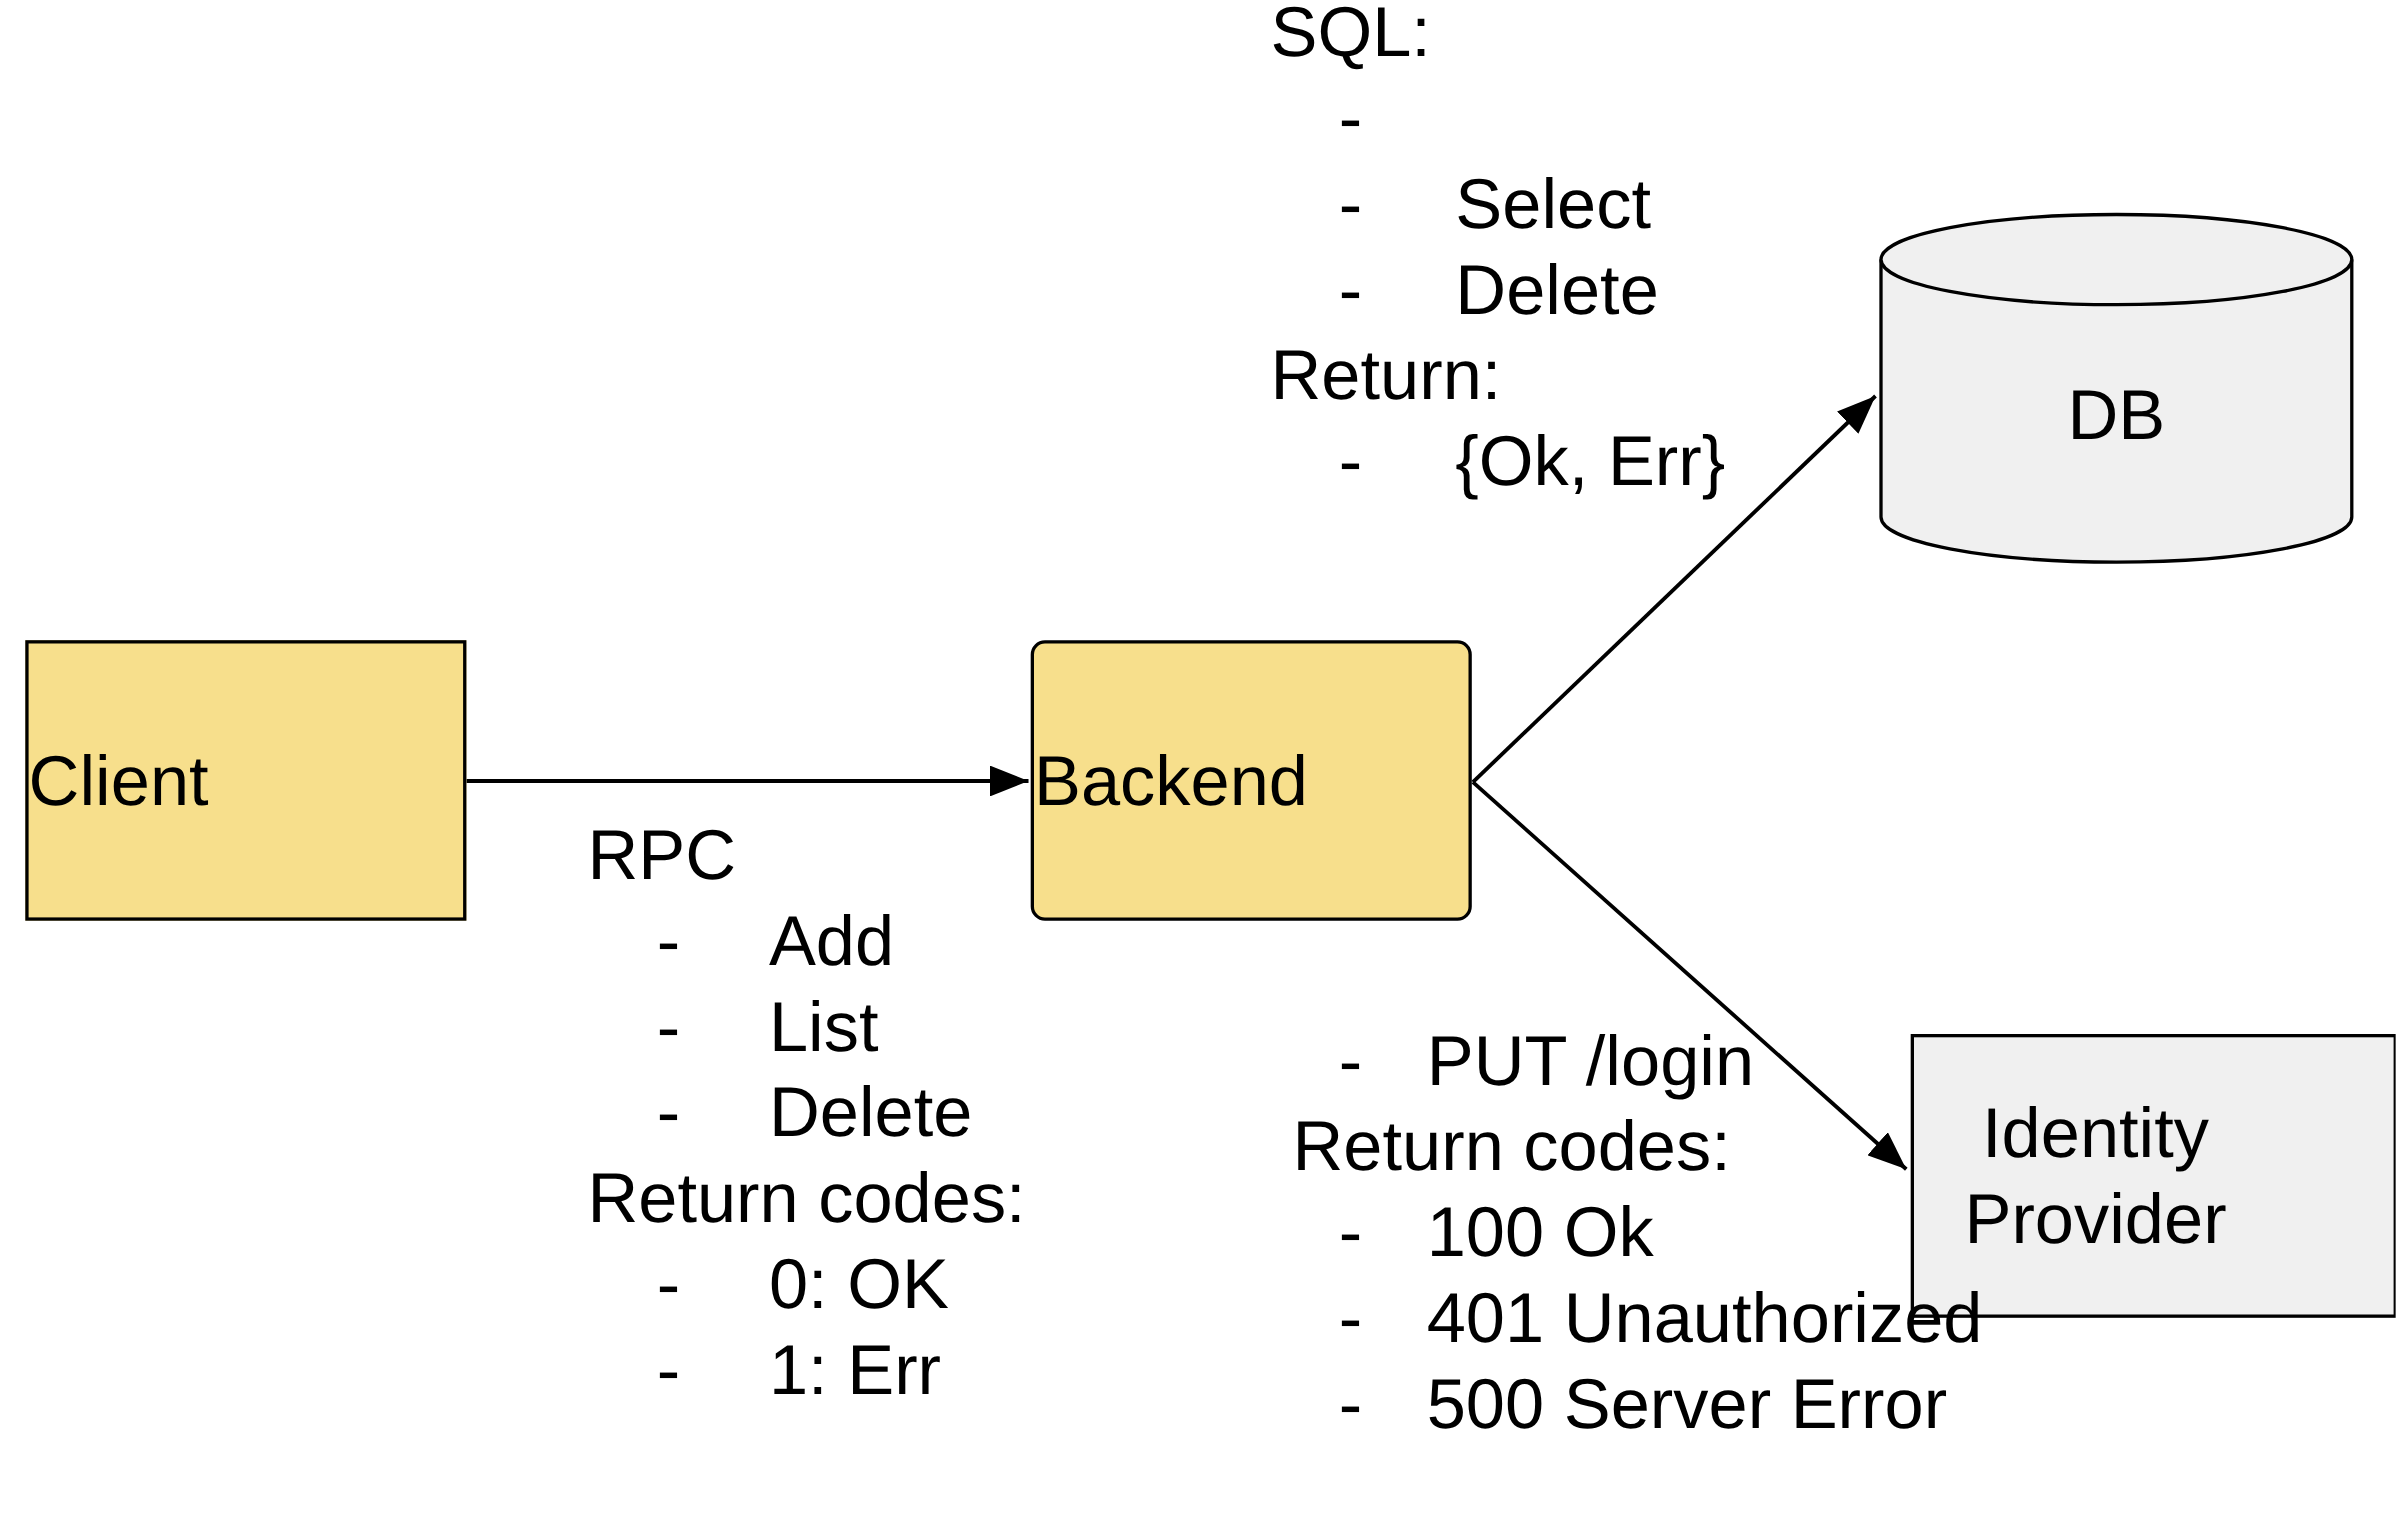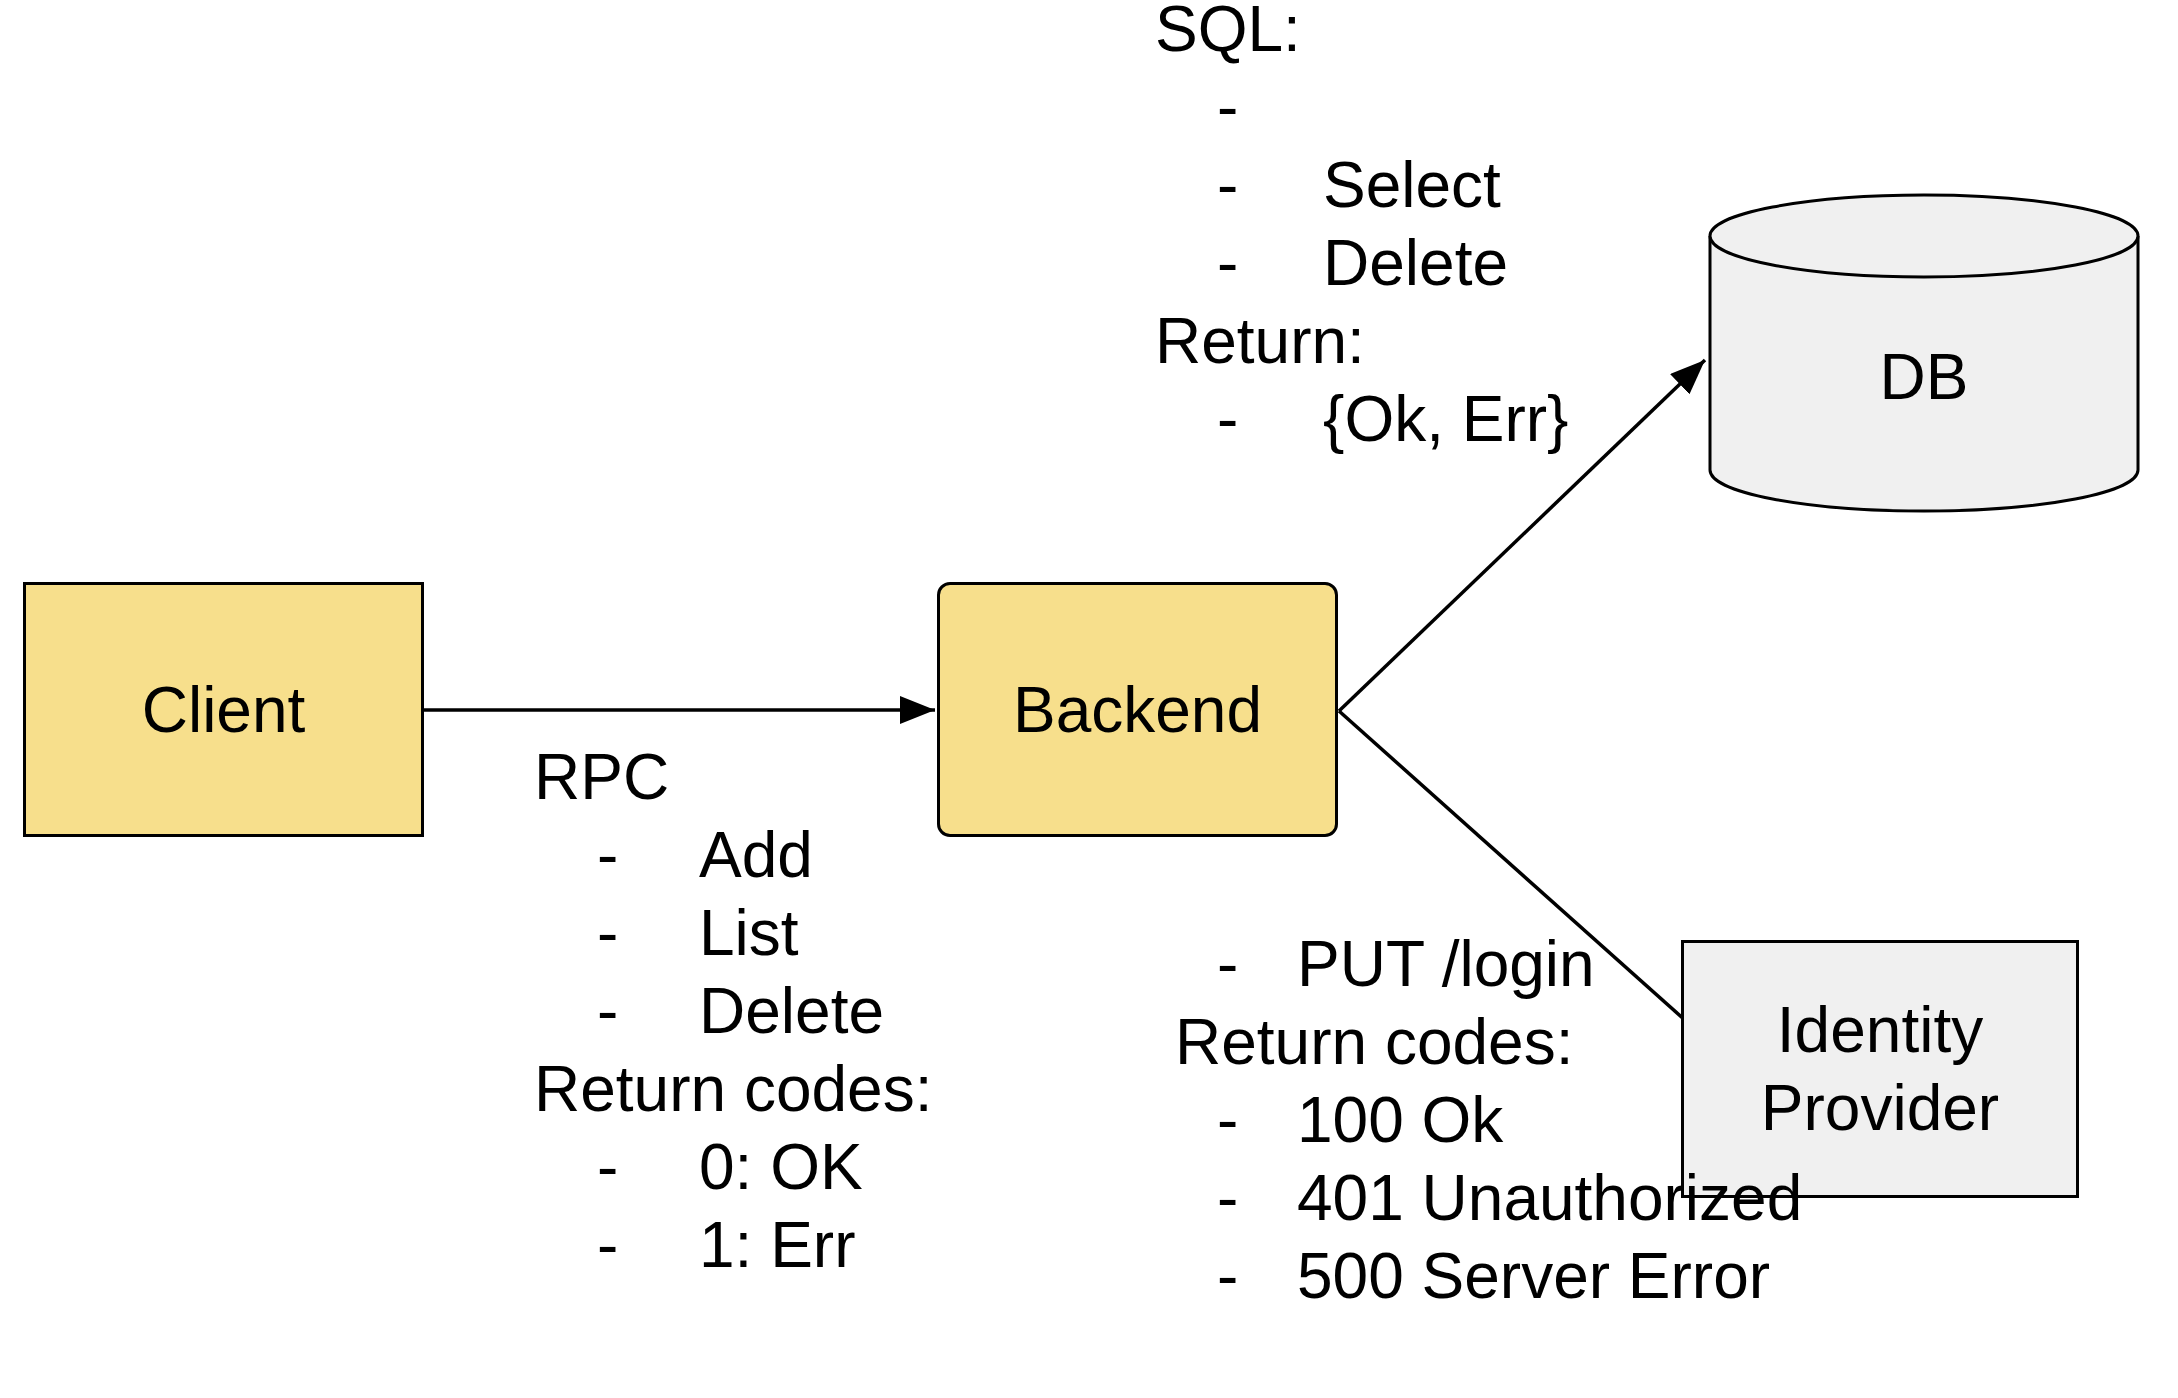--- a/index.html
+++ b/index.html
@@ -27,31 +27,30 @@
     stroke: var(--stroke, #000000);
     stroke-width: 3;
   }
 
   .node {
     position: absolute;
     box-sizing: border-box;
     border: 3px solid var(--stroke, #000000);
     display: flex;
     align-items: center;
-    justify-content: center;
     font-size: 64px;
     line-height: 78px;
     text-align: center;
   }
   .node-yellow { background: var(--node-fill-primary, #f7df8c); }
   .node-gray   { background: var(--node-fill-secondary, #f0f0f0); }
 
   #node-client  { left: 23px;   top: 582px; width: 401px; height: 255px; }
   #node-backend { left: 937px;  top: 582px; width: 401px; height: 255px; border-radius: 13px; }
-  #node-idp     { left: 1681px; top: 940px; width: 398px; height: 258px; }
+  #node-idp     { left: 1737px; top: 940px; width: 442px; height: 258px; }
   #node-idp .node-label { display: inline-block; max-width: 330px; }
 
   .db-label {
     position: absolute;
     left: 1710px; top: 338px; width: 428px;
     height: 78px; line-height: 78px;
     font-size: 64px; text-align: center;
   }
 
   .note { position: absolute; font-size: 64px; }

